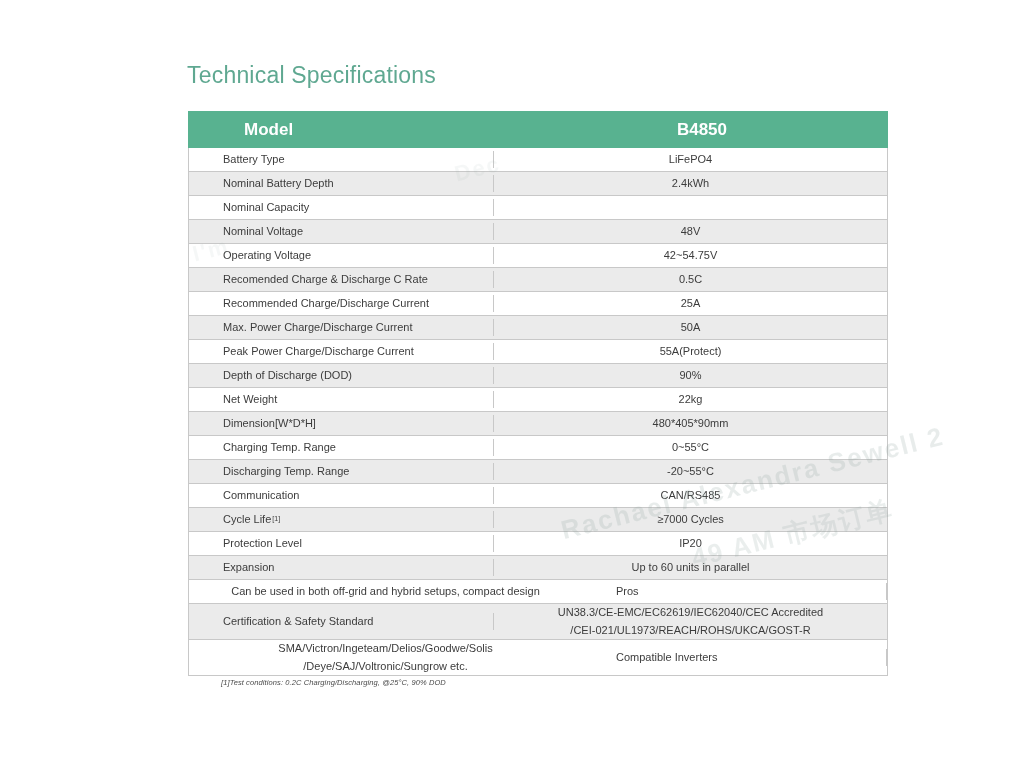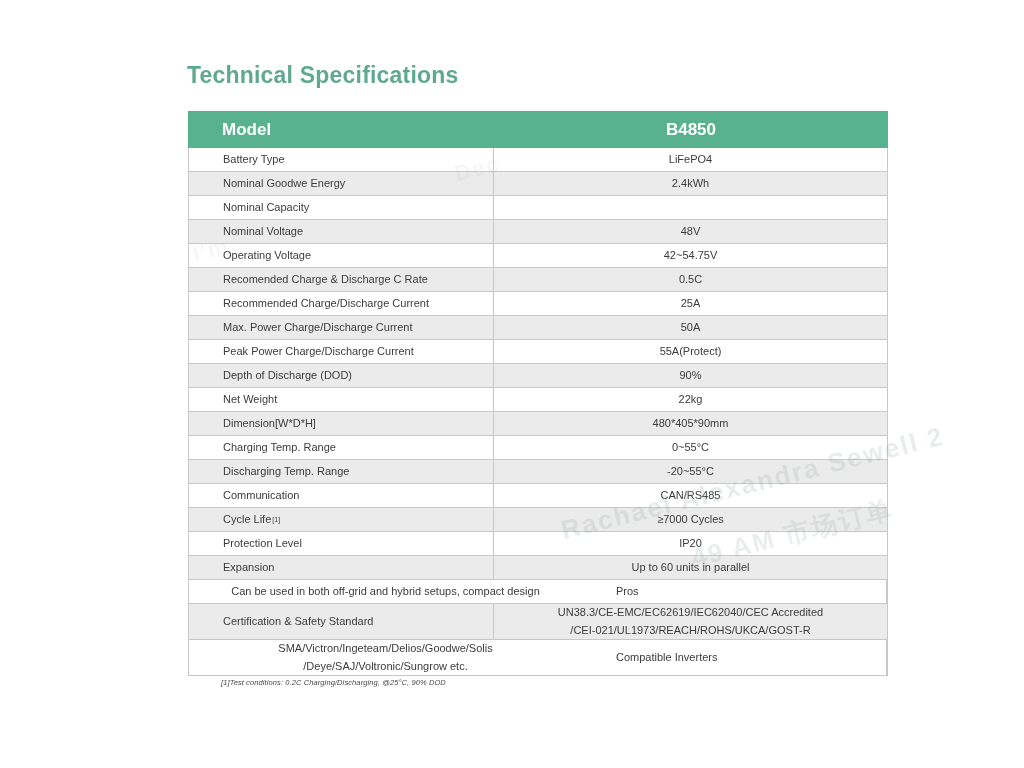--- a/index.html
+++ b/index.html
@@ -2,39 +2,40 @@
 <html style="--header_green: #58b290; --title_color: #5fa891; --row_alt: #ebebeb; --border_color: #c8c8c8; --watermark_color: #8fa4a0;"><head>
 <meta charset="utf-8">
 <style>
   html,body{margin:0;padding:0;background:#ffffff;}
   .page{
     position:relative;width:1024px;height:768px;background:#ffffff;overflow:hidden;
     font-family:"Liberation Sans","DejaVu Sans",sans-serif;color:#3c3c3c;
   }
   .page-title{
     position:absolute;left:187px;top:62px;margin:0;
-    font-size:23px;font-weight:700;letter-spacing:0.2px;
+    font-size:23px;font-weight:400;letter-spacing:0.2px;
     color:var(--title_color,#5fa891);
   }
   .spec-table{
     position:absolute;left:188px;top:111px;width:700px;
     border-left:1px solid var(--border_color,#c8c8c8);
     border-right:1px solid var(--border_color,#c8c8c8);
     box-sizing:border-box;
   }
   .thead{
     display:flex;height:37px;margin:0 -1px;
     background:var(--header_green,#58b290);
-    color:#ffffff;font-weight:bold;font-size:17px;
+    color:#ffffff;font-weight:bold;font-size:17px;padding-left:22px;
   }
   .th-left{width:306px;display:flex;align-items:center;padding-left:34px;box-sizing:border-box;}
   .th-right{flex:1;display:flex;align-items:center;justify-content:center;}
   .tr{
     display:flex;height:23px;background:#ffffff;
     border-bottom:1px solid var(--border_color,#c8c8c8);
+    align-items:center;
   }
   .tr.tall{height:35px;}
   #rows .tr:nth-child(even){background:var(--row_alt,#ebebeb);}
   .td{font-size:11px;line-height:1.55;}
   .td-label{
     width:305px;box-sizing:border-box;padding-left:34px;
     border-right:1px solid var(--border_color,#c8c8c8);
     display:flex;align-items:center;
   }
   .td-label sup{font-size:7px;line-height:0;margin-left:1px;}
@@ -63,21 +64,21 @@
     <div class="thead">
       <div class="th-left">Model</div>
       <div class="th-right">B4850</div>
     </div>
     <div id="rows">
         <div class="tr">
           <div class="td td-label">Battery Type</div>
           <div class="td td-value">LiFePO4</div>
         </div>
         <div class="tr">
-          <div class="td td-label">Nominal Goodwe Energy</div>
+          <div class="td td-label">Nominal Battery Depth</div>
           <div class="td td-value">2.4kWh</div>
         </div>
         <div class="tr">
           <div class="td td-label">Nominal Capacity</div>
         </div>
         <div class="tr">
           <div class="td td-label">Nominal Voltage</div>
           <div class="td td-value">48V</div>
         </div>
         <div class="tr">

